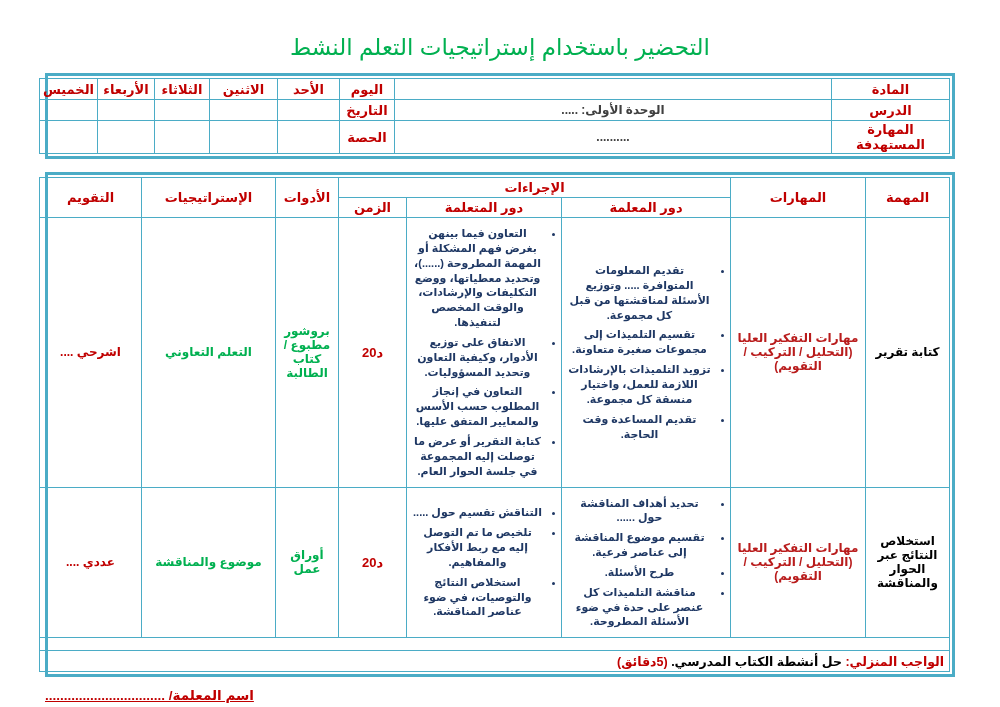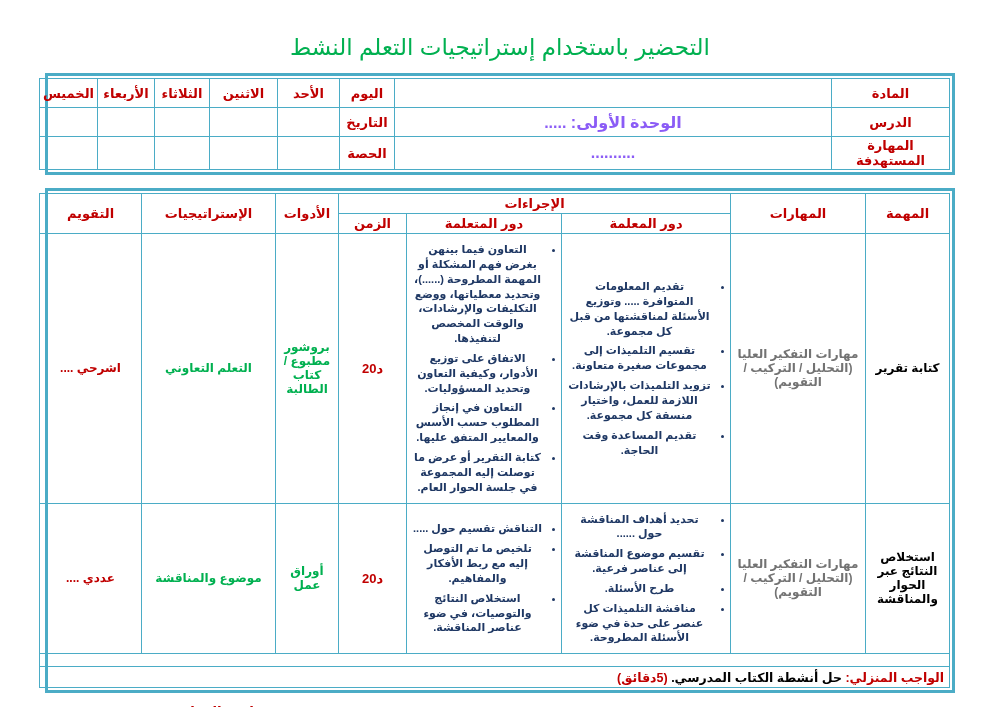--- a/index.html
+++ b/index.html
@@ -16,30 +16,30 @@
   .tframe{
     border:3px solid #4BACC6;background:#fff;padding:2px;box-sizing:border-box;
   }
   .tframe + .tframe{margin-top:13px;}
   table{width:100%;border-collapse:collapse;table-layout:fixed;}
   td,th{
     border:1px solid #4BACC6;padding:1px 3px;vertical-align:middle;
     text-align:center;box-sizing:border-box;overflow:hidden;
   }
   
-  .info-table td{height:29px;font-size:13px;}
+  .info-table td{height:21px;font-size:13px;}
   .lbl{color:#C00000;font-size:13px;font-weight:700;}
-  .info-table .val{color:#8b5cf6;font-size:16px;}
+  .info-table .val{color:#404040;font-size:12px;}
   
   .plan-table .hrow td{height:20px;}
   .plan-table td.head{color:#C00000;font-size:13px;}
   .row-task{height:218px;}
   .row-task2{height:123px;}
   .cell-task{font-size:12px;color:#000;}
-  .cell-skills{color:#737373;font-size:12px;}
+  .cell-skills{color:#b91c1c;font-size:12px;}
   .cell-green{color:#00B050;font-size:12px;text-align:center;}
   .cell-red{color:#C00000;font-size:12px;}
   .cell-time{color:#C00000;font-size:13px;direction:ltr;}
   ul.bullets{
     margin:0;padding:2px 16px 2px 3px;list-style:disc outside;
     color:#1F3864;font-size:11px;line-height:1.35;text-align:center;
   }
   ul.bullets li{margin:5px 0;}
   .spacer-row td{height:13px;border-left:1px solid #4BACC6;border-right:1px solid #4BACC6;}
   .hw-row td{height:21px;text-align:right;font-size:12.5px;padding-right:5px;}

